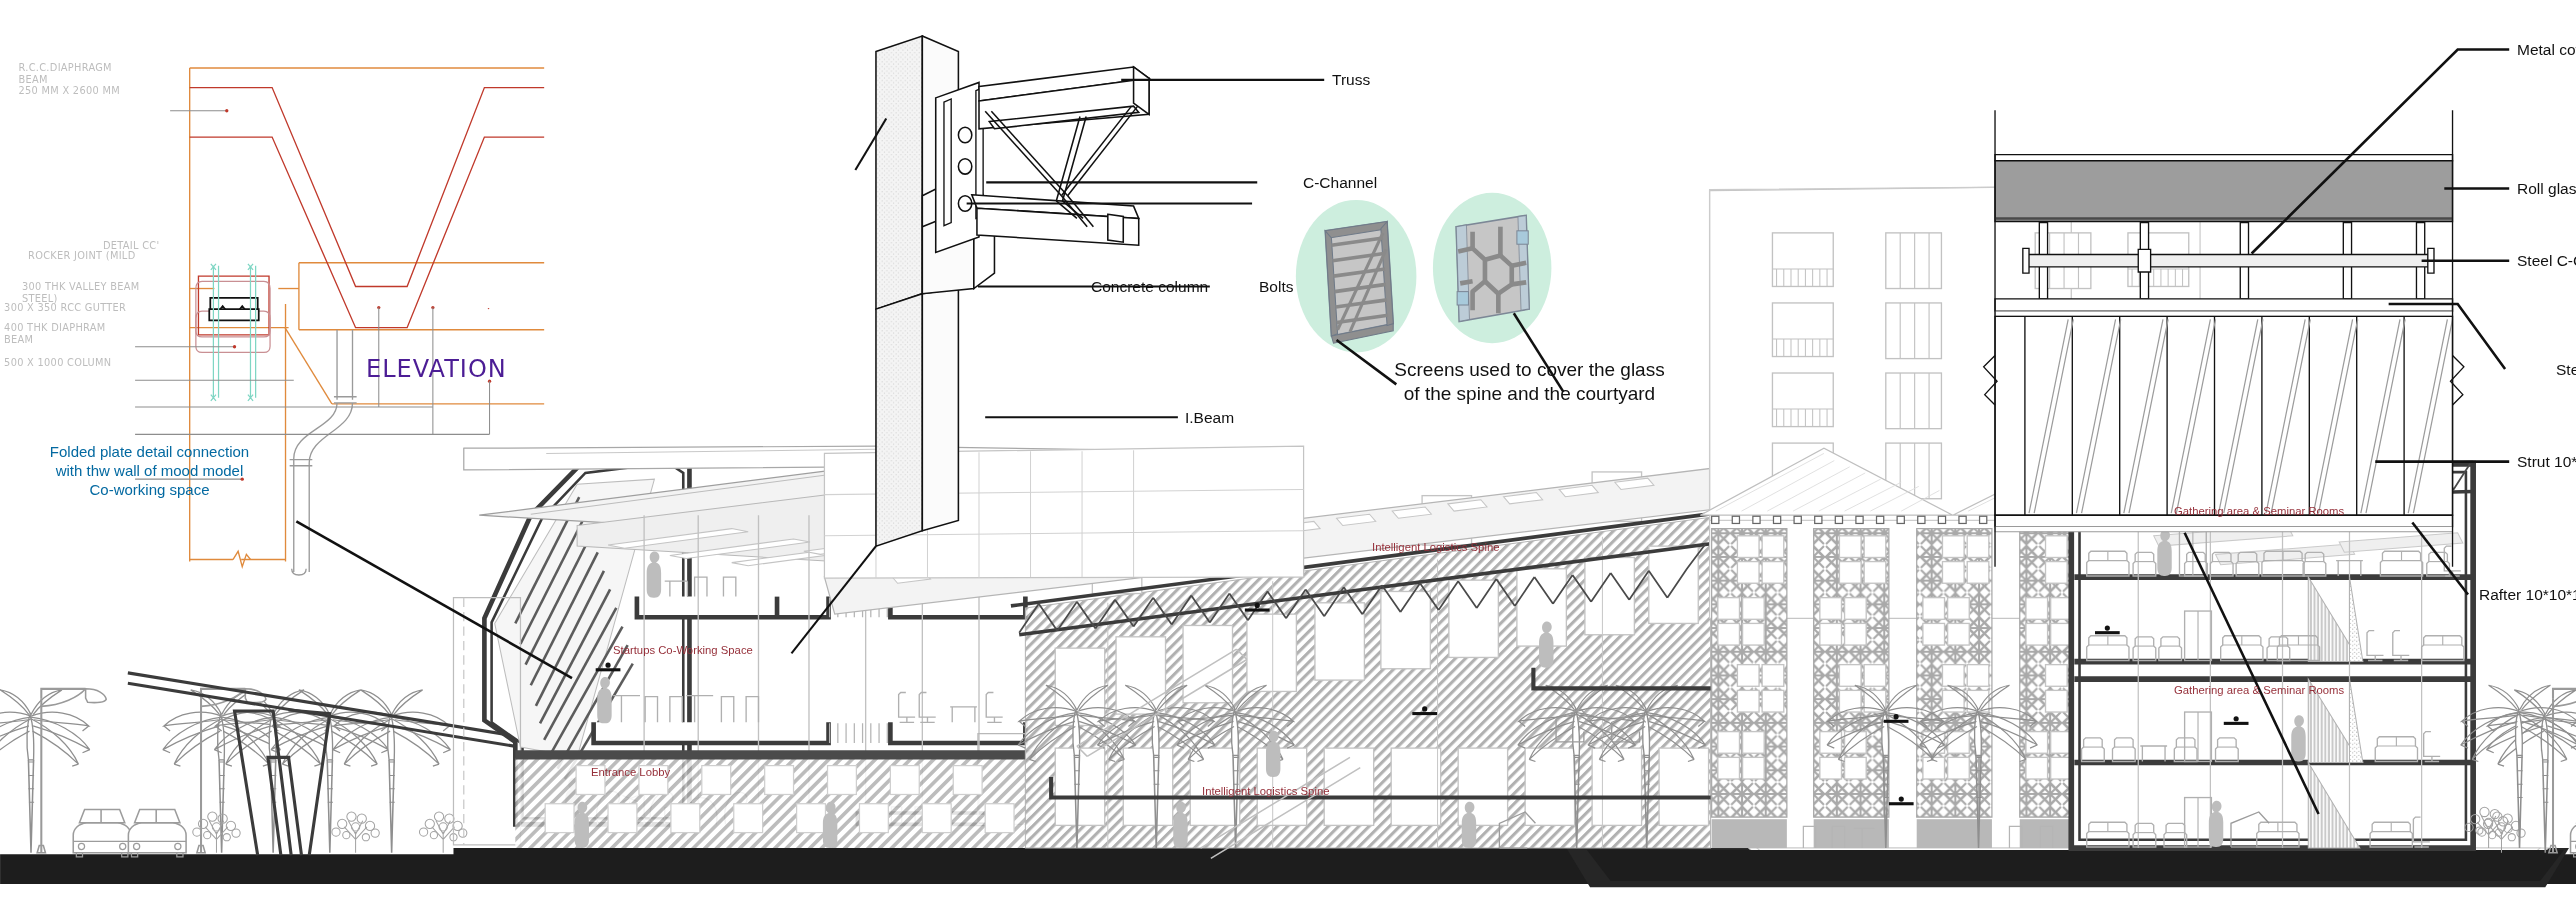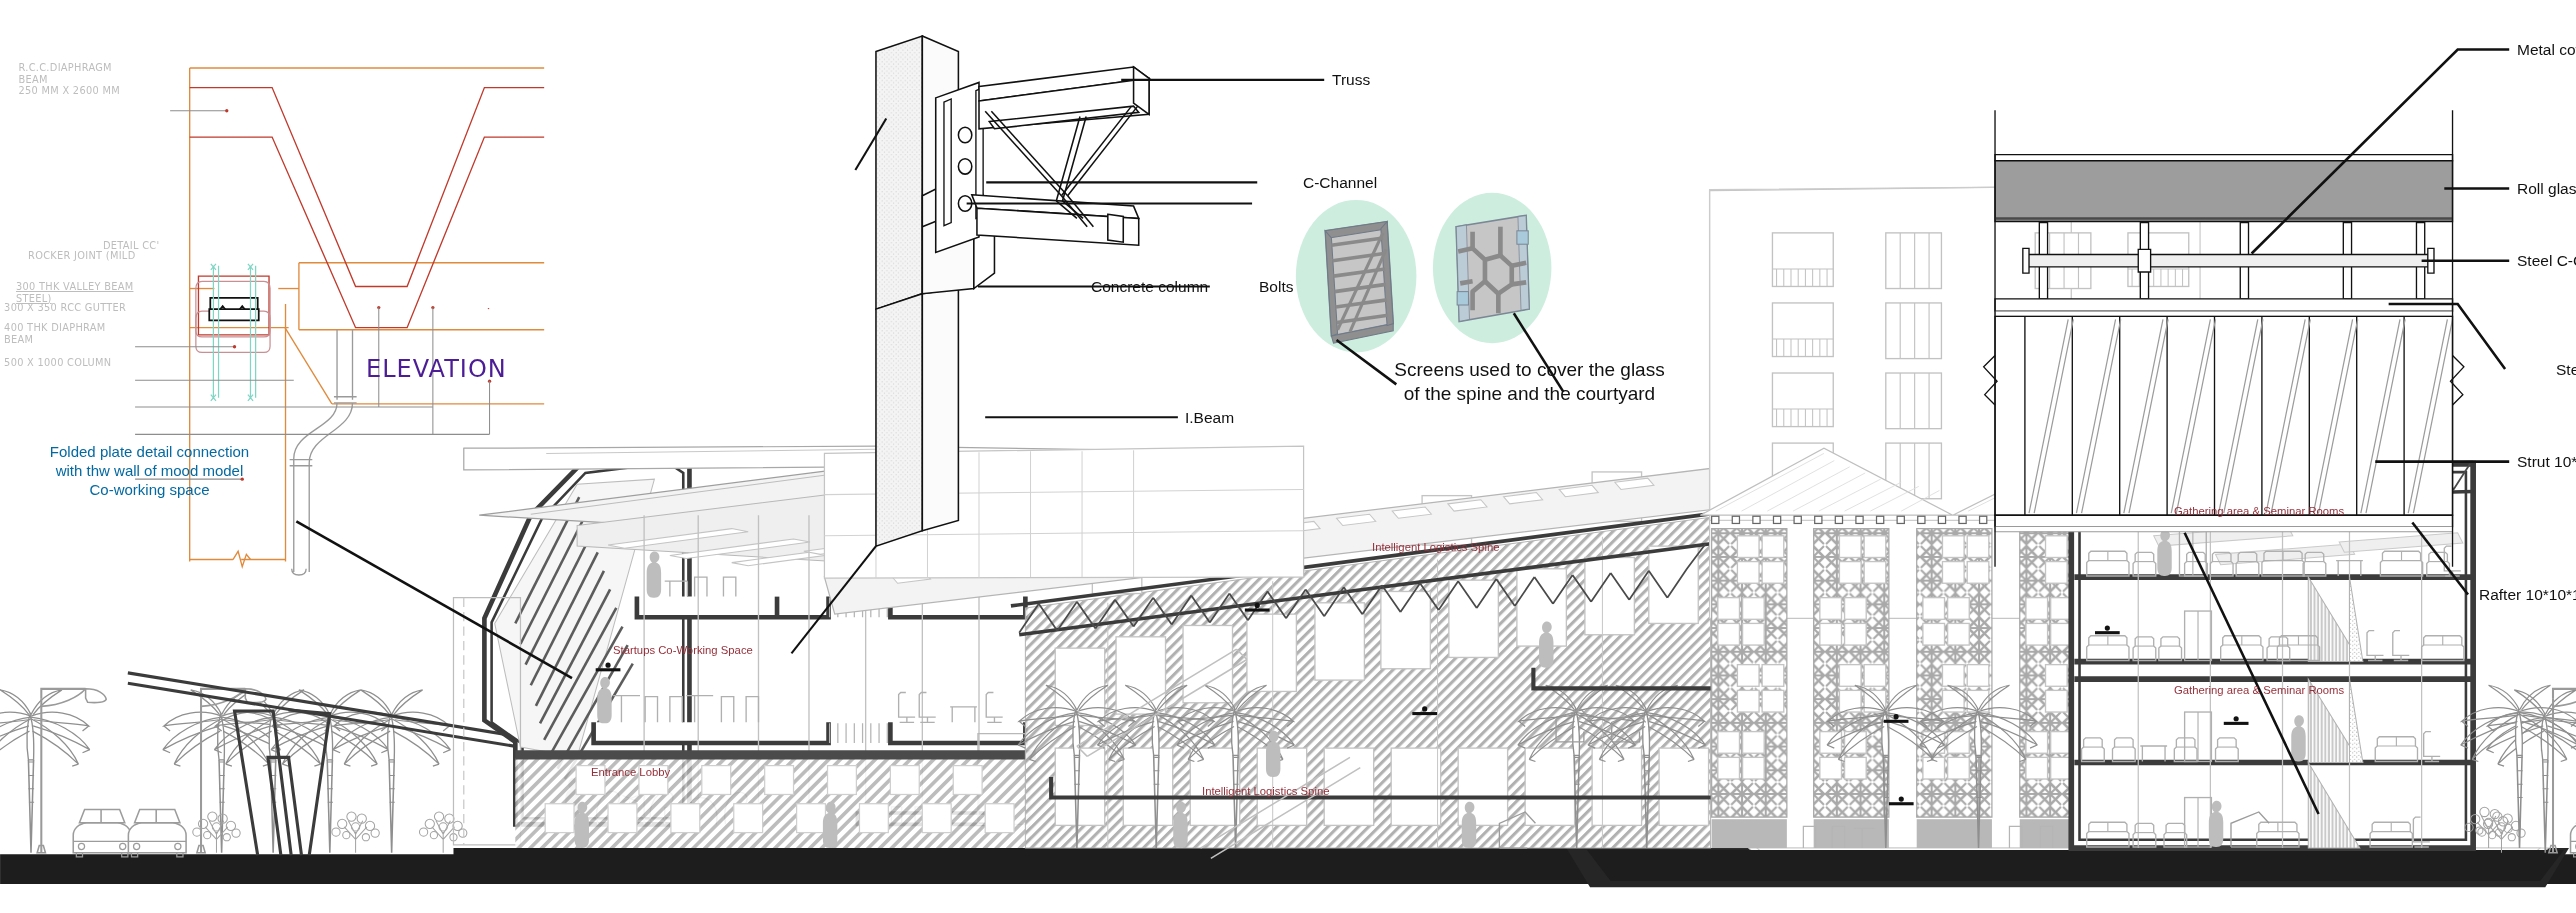--- a/index.html
+++ b/index.html
@@ -1036,21 +1036,21 @@
         </g>
       </g>
       <path d="M2938 608 L3034 760" stroke="#111111" stroke-width="5" fill="none"></path>
     </g>
   </svg>
 
   <div class="lbl lbl-detail" style="left: 18.5px; top: 62px; white-space: pre-line;">R.C.C.DIAPHRAGM
 BEAM
 250 MM X 2600 MM</div>
   <div class="lbl lbl-detail" style="left: 4.1px; top: 250px; white-space: pre-line; margin-left: 24px;">ROCKER JOINT (MILD</div>
-  <div class="lbl lbl-detail" style="left: 16px; top: 281px; white-space: pre-line; text-decoration: underline;">300 THK VALLEY BEAM
+  <div class="lbl lbl-detail" style="left: 22px; top: 281px; white-space: pre-line;">300 THK VALLEY BEAM
 STEEL)</div>
   <div class="lbl lbl-detail" style="left: 4.1px; top: 302px; white-space: pre-line;">300 X 350 RCC GUTTER</div>
   <div class="lbl lbl-detail" style="left: 4.1px; top: 322px; white-space: pre-line;">400 THK DIAPHRAM
 BEAM</div>
   <div class="lbl lbl-detail" style="left: 4.1px; top: 357px; white-space: pre-line;">500 X 1000 COLUMN</div>
   <div class="lbl lbl-detail" style="left: 103px; top: 224px; white-space: pre-line; margin-top: 16px;">DETAIL CC'</div>
   <div class="lbl lbl-elev" style="left:366px; top:355px;">ELEVATION</div>
   <div class="lbl lbl-caption" style="left: 15.5px; top: 443px; width: 268px; white-space: pre-line;">Folded plate detail connection
 with thw wall of mood model
 Co-working space</div>

